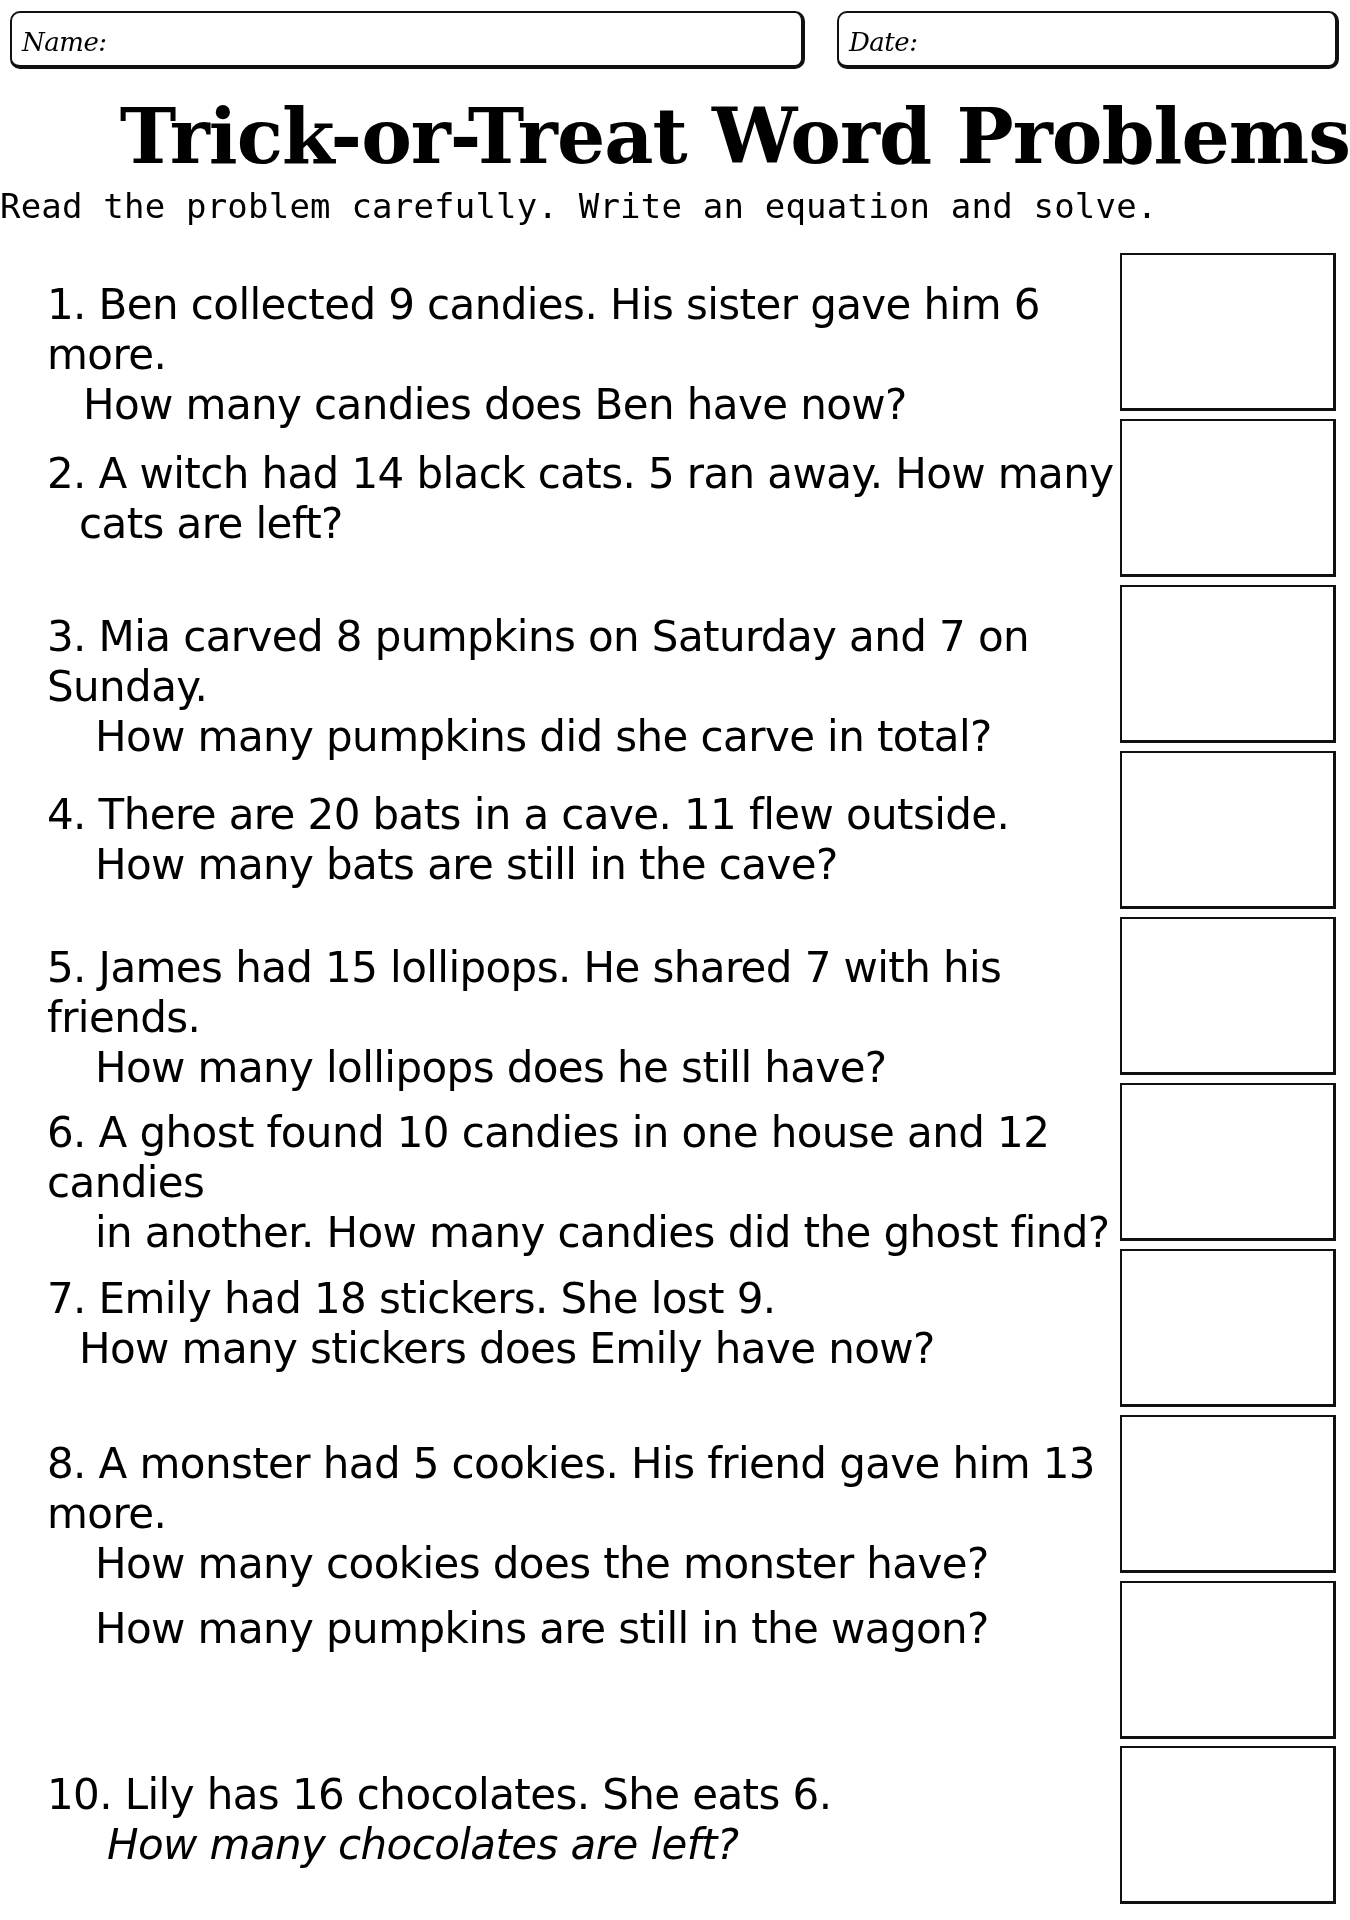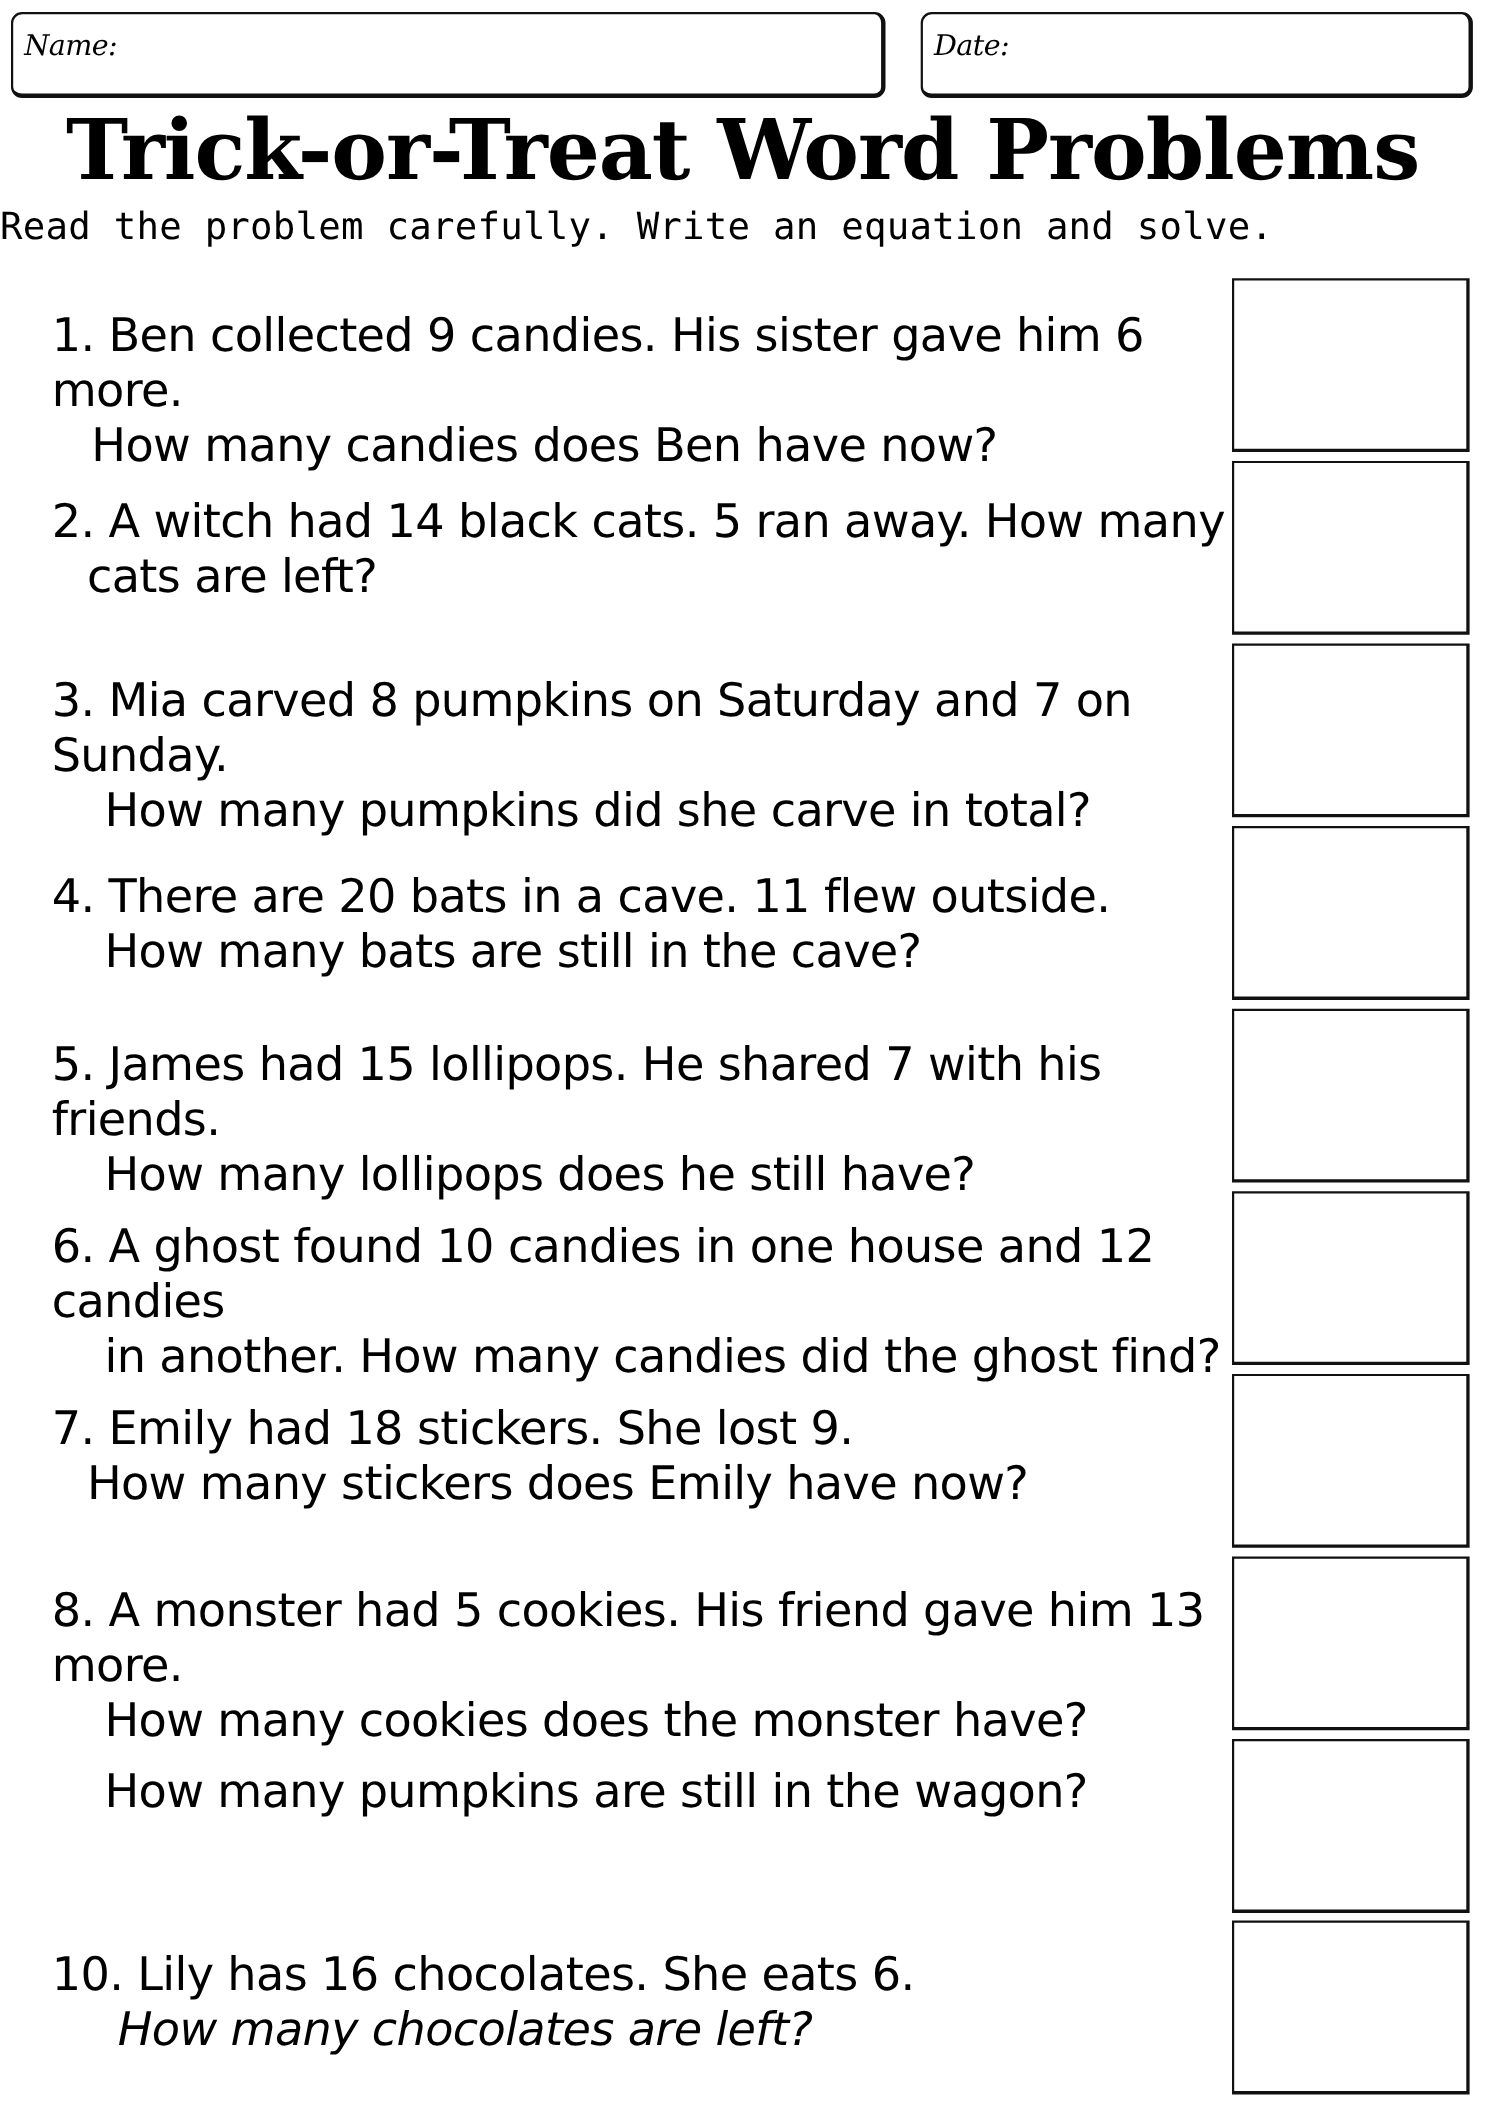--- a/index.html
+++ b/index.html
@@ -11,21 +11,21 @@
       width: 1350px;
       height: 1920px;
       position: relative;
       overflow: hidden;
       color: #000000;
       font-family: "DejaVu Sans", sans-serif;
     }
     .header-field {
       position: absolute;
       top: 11px;
-      height: 78px;
+      height: 58px;
       border: 2px solid #111;
       border-right-width: 4px;
       border-bottom-width: 4px;
       border-radius: 10px;
       box-sizing: border-box;
       background: #fff;
     }
     .header-field .label {
       position: absolute;
       left: 10px;
@@ -36,21 +36,21 @@
       letter-spacing: -0.5px;
     }
     #name-field { left: 10px; width: 795px; }
     #date-field { left: 837px; width: 502px; }
 
     .title {
       position: absolute;
       left: 0;
       width: 1350px;
       top: 92px;
-      text-align: center;
+      text-align: right;
       font-family: "DejaVu Serif", serif;
       font-weight: bold;
       font-size: 76px;
       letter-spacing: -1px;
       line-height: 90px;
       transform: scaleY(1.0);
     }
     .subtitle {
       position: absolute;
       left: 0;

